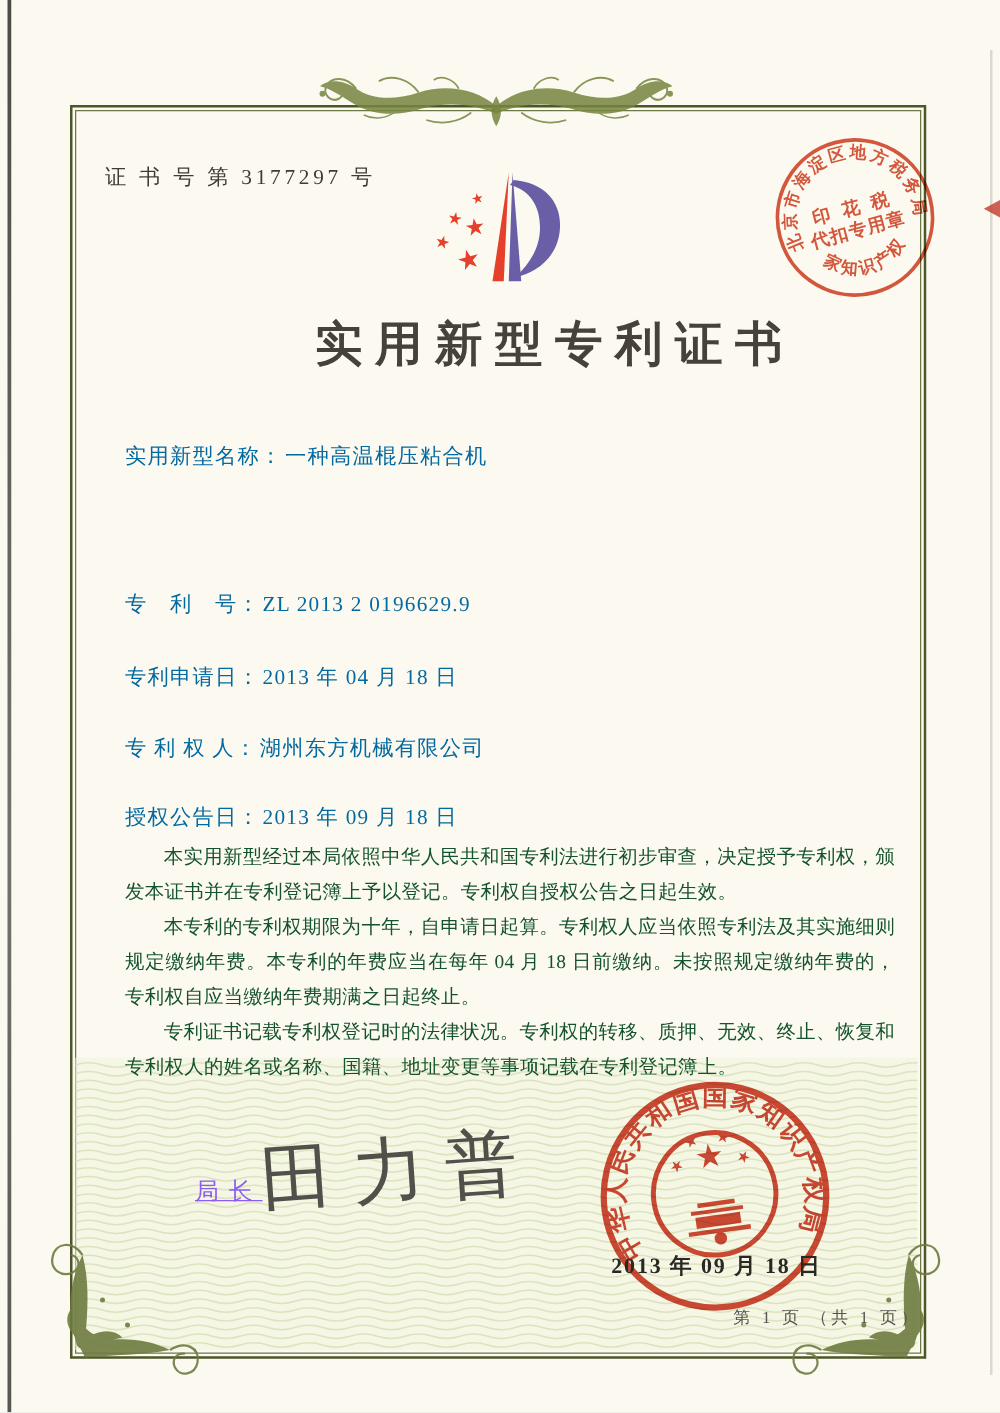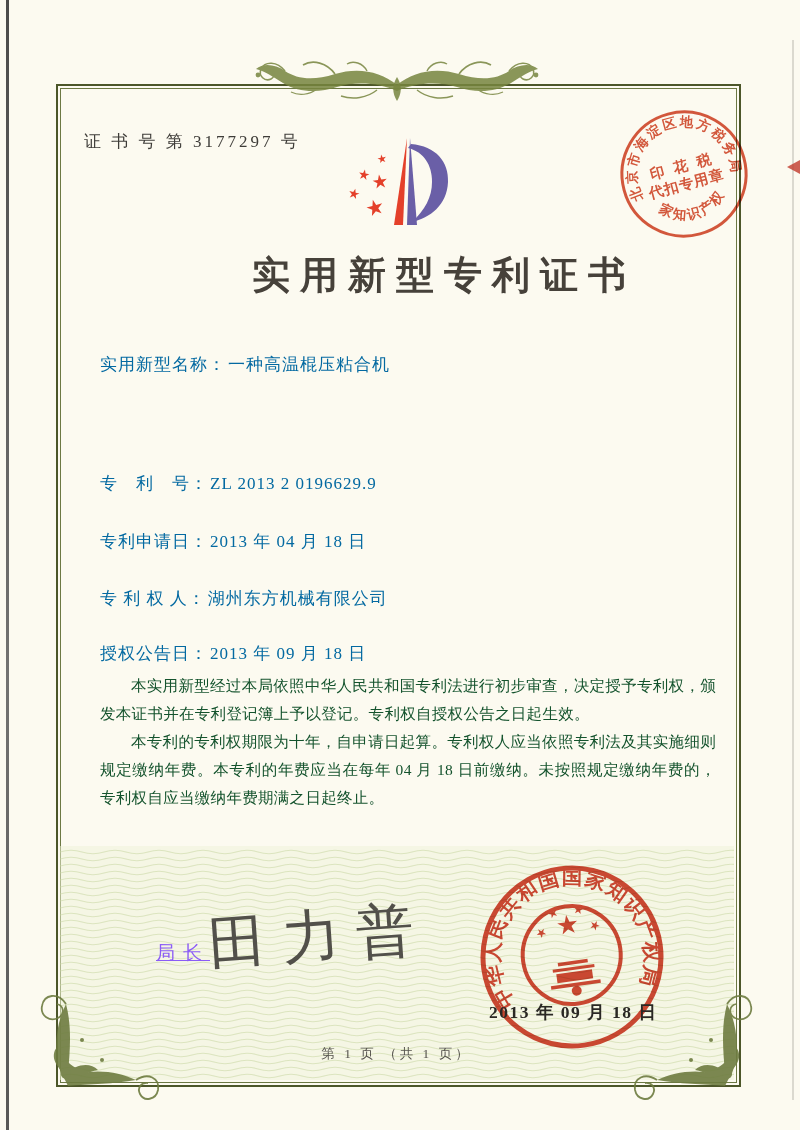--- a/index.html
+++ b/index.html
@@ -26,21 +26,21 @@
   .body-block{left:100px;top:672px;width:616px;}
   .body-block p{margin:0;font-size:15.5px;line-height:28px;text-indent:2em;
                 text-align:justify;letter-spacing:.3px;color:#14532d;}
   .sig-label{left:156px;top:940px;font-size:19px;letter-spacing:8px;color:#8b5cf6;text-decoration:underline;}
   .sig-name{left:208px;top:898px;font-size:58px;letter-spacing:16px;color:#52504a;
             font-family:"DejaVu Sans","Liberation Sans",sans-serif;
             transform:rotate(-4deg);white-space:nowrap;}
   .office-seal{left:472px;top:857px;width:200px;height:200px;}
   .seal-date{left:489px;top:1000px;font-size:17.5px;font-weight:600;letter-spacing:1.5px;
              color:#2a2824;z-index:6;}
-  .footer{left:56px;top:1045px;width:681px;text-align:center;font-size:13.5px;
+  .footer{left:56px;top:1045px;width:681px;text-align:right;font-size:13.5px;
           letter-spacing:3px;color:#56544e;}
   svg text{font-family:"Liberation Serif","DejaVu Serif",serif;}
 </style>
 </head>
 <body>
 
 <div class="page">
 
   <div class="abs scan-left"></div>
   <div class="abs scan-right"></div>
@@ -137,20 +137,21 @@
   <div class="abs field" style="top:587px">
     <span class="lbl">专 利 权 人：</span><span class="val">湖州东方机械有限公司</span>
   </div>
   <div class="abs field" style="top:642px">
     <span class="lbl">授权公告日：</span><span class="val">2013 年 09 月 18 日</span>
   </div>
 
   <div class="abs body-block">
     <p>本实用新型经过本局依照中华人民共和国专利法进行初步审查，决定授予专利权，颁发本证书并在专利登记簿上予以登记。专利权自授权公告之日起生效。</p>
     <p>本专利的专利权期限为十年，自申请日起算。专利权人应当依照专利法及其实施细则规定缴纳年费。本专利的年费应当在每年 04 月 18 日前缴纳。未按照规定缴纳年费的，专利权自应当缴纳年费期满之日起终止。</p>
+    <p>专利证书记载专利权登记时的法律状况。专利权的转移、质押、无效、终止、恢复和专利权人的姓名或名称、国籍、地址变更等事项记载在专利登记簿上。</p>
   </div>
 
   <div class="abs sig-label">局长</div>
   <div class="abs sig-name">田力普</div>
 
   <svg class="abs office-seal stamp" viewBox="0 0 200 200">
     <defs>
       <path id="seal-arc" d="M -57.5,44.9 A 73,73 0 1 1 57.5,44.9"></path>
     </defs>
     <g transform="translate(100,100) rotate(-8)">

